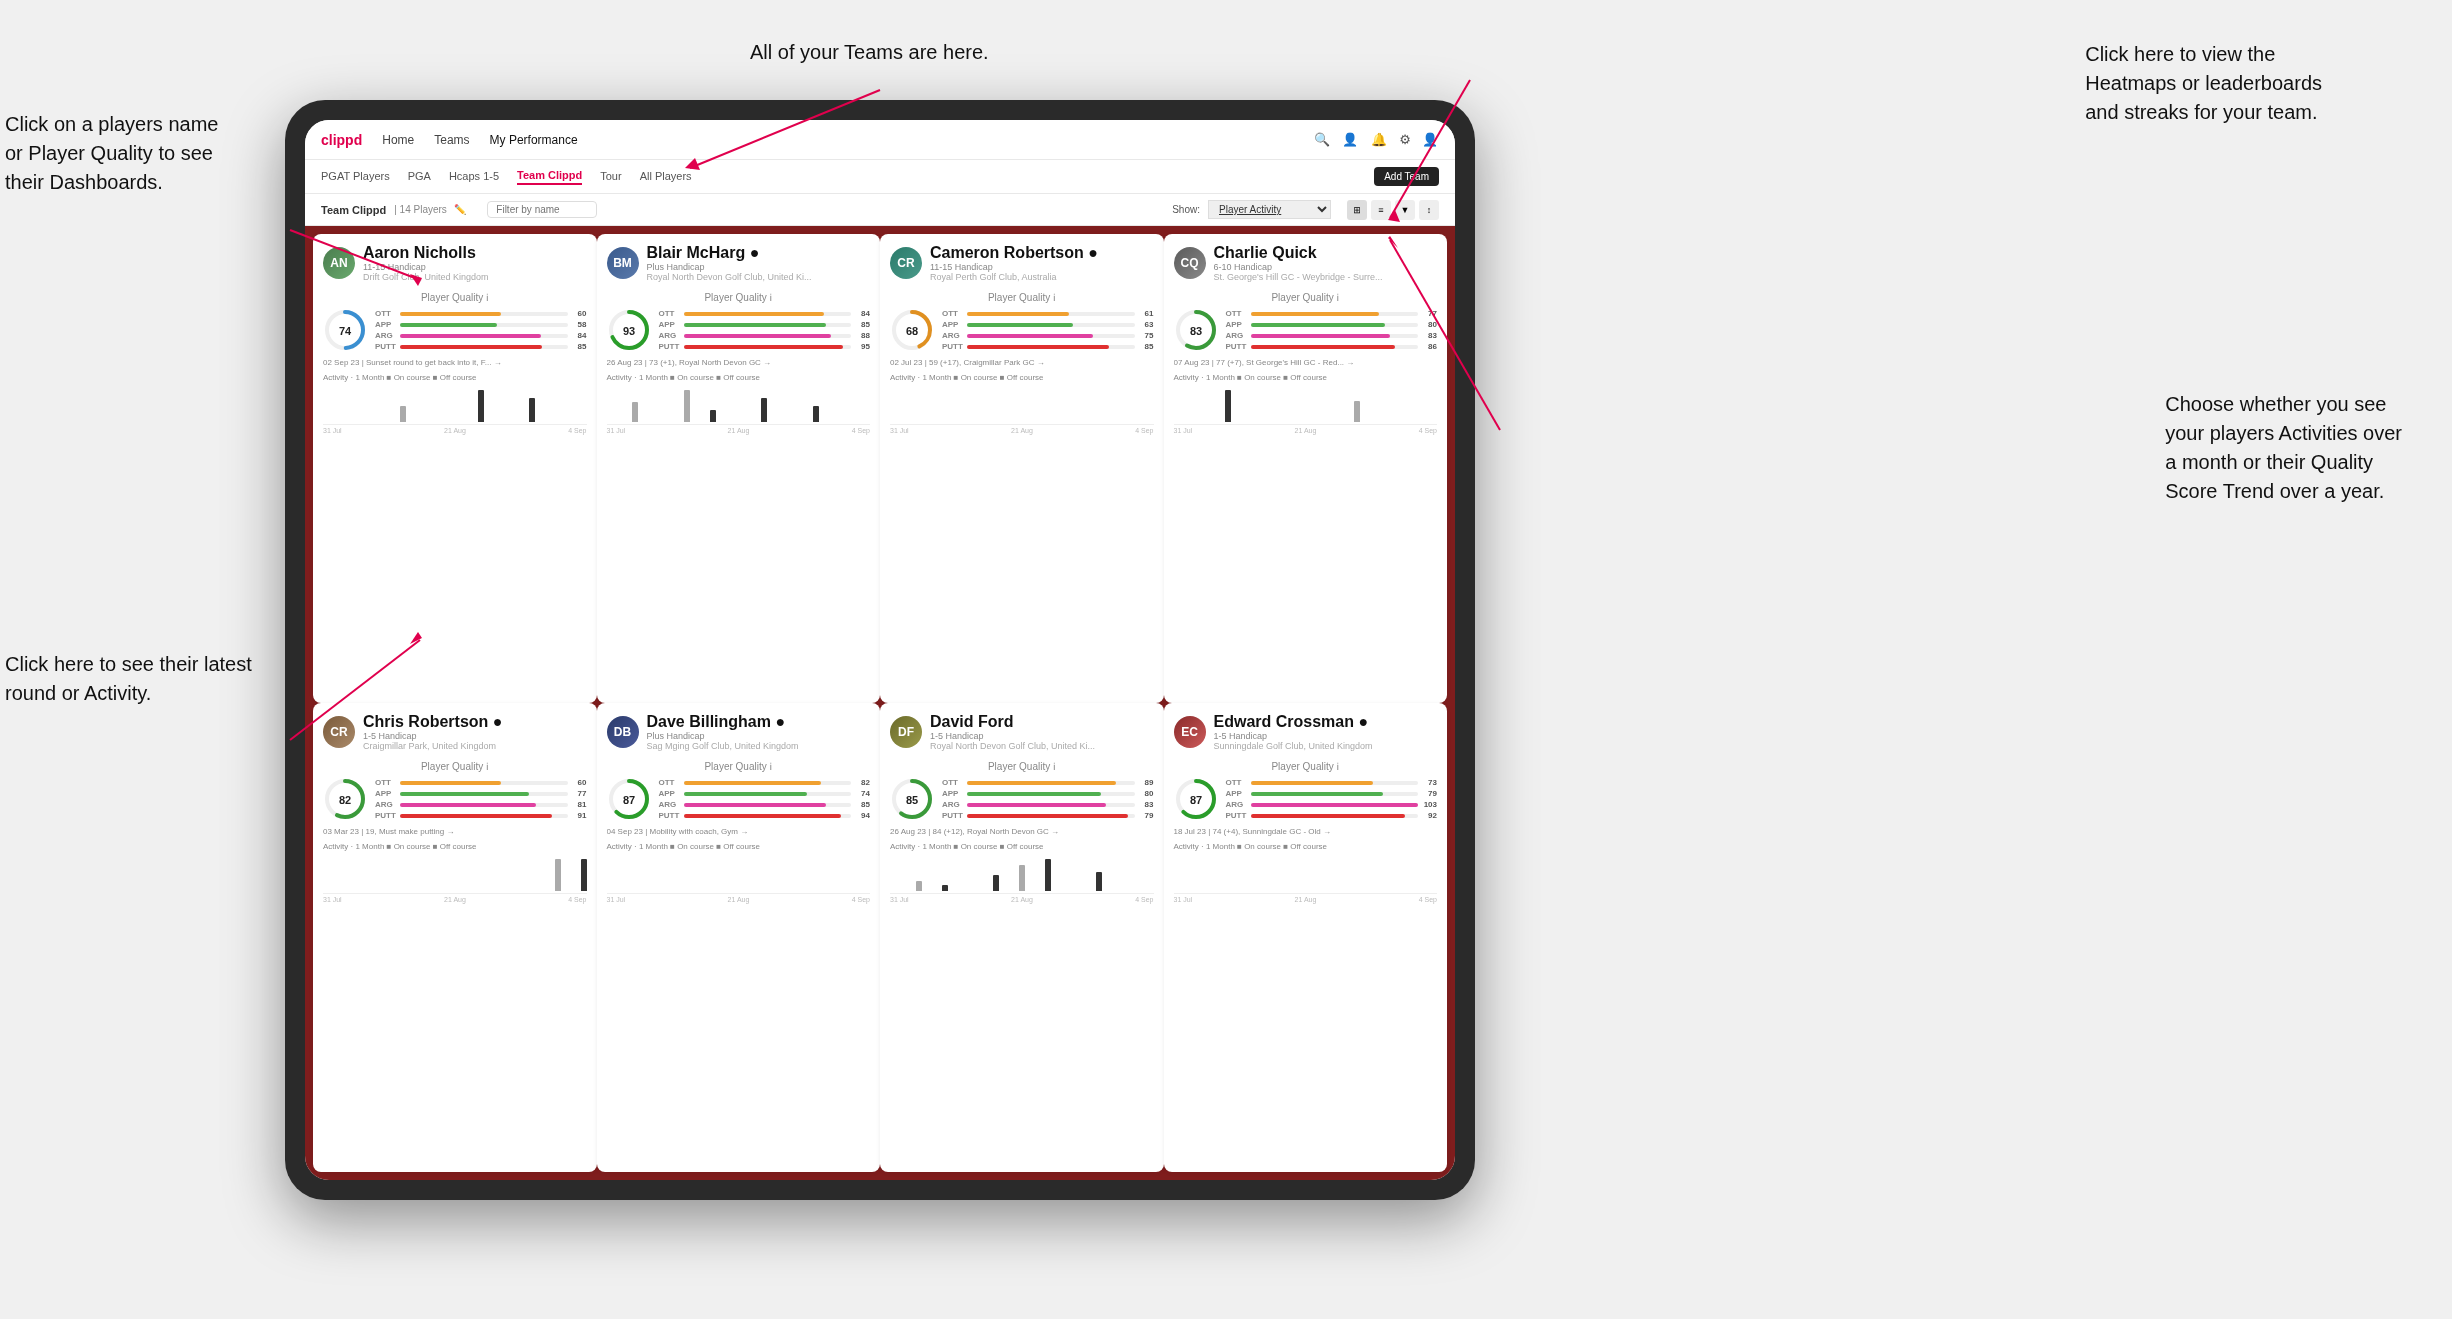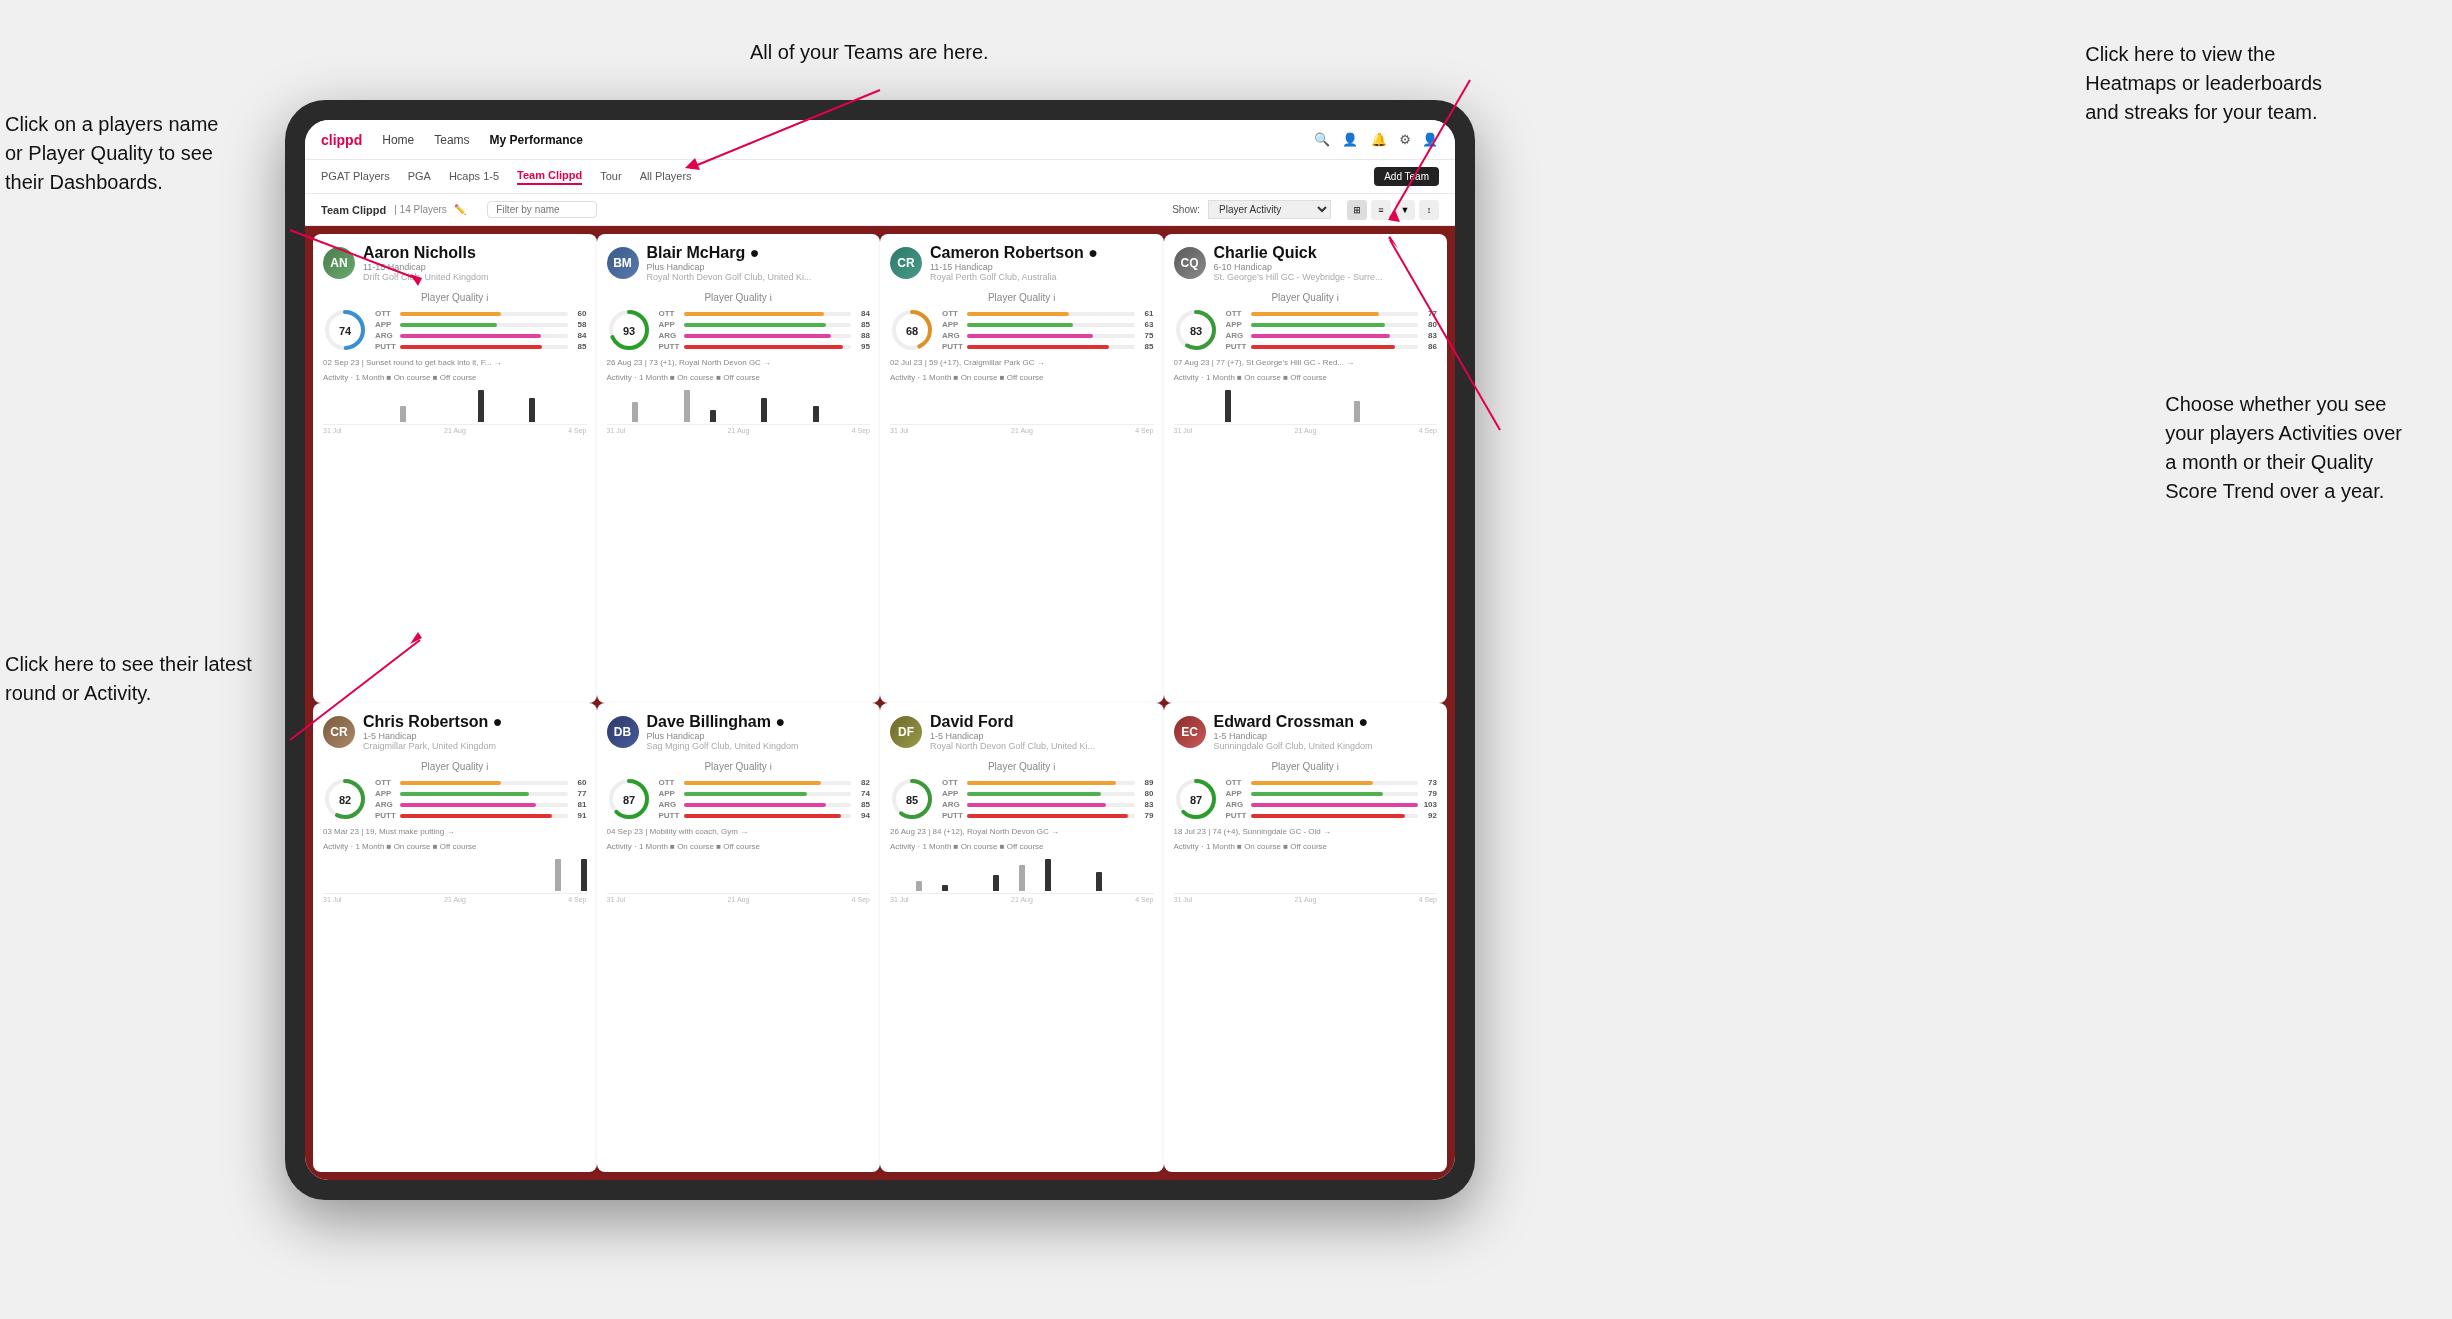--- a/index.html
+++ b/index.html
@@ -47,21 +47,21 @@
     .nav-logo {
       color: #e0004d;
       font-weight: 700;
       font-size: 14px;
     }
     .nav-link {
       font-size: 12px;
       color: #444;
       cursor: pointer;
     }
-    .nav-link.active { color: #111; font-weight: 700; }
+    .nav-link.active { color: #111; font-weight: 400; }
     .nav-icons {
       margin-left: auto;
       display: flex;
       align-items: center;
       gap: 12px;
       font-size: 13px;
       color: #555;
     }
 
     
@@ -127,20 +127,21 @@
       margin-left: auto;
       font-size: 10px;
       color: #555;
     }
     .show-select {
       font-size: 10px;
       color: #333;
       border: 1px solid #ddd;
       border-radius: 0;
       padding: 2px 6px;
+      text-decoration: underline;
     }
     .view-icons {
       display: flex;
       gap: 4px;
       margin-left: 8px;
     }
     .view-icon {
       width: 20px;
       height: 20px;
       background: #eee;

